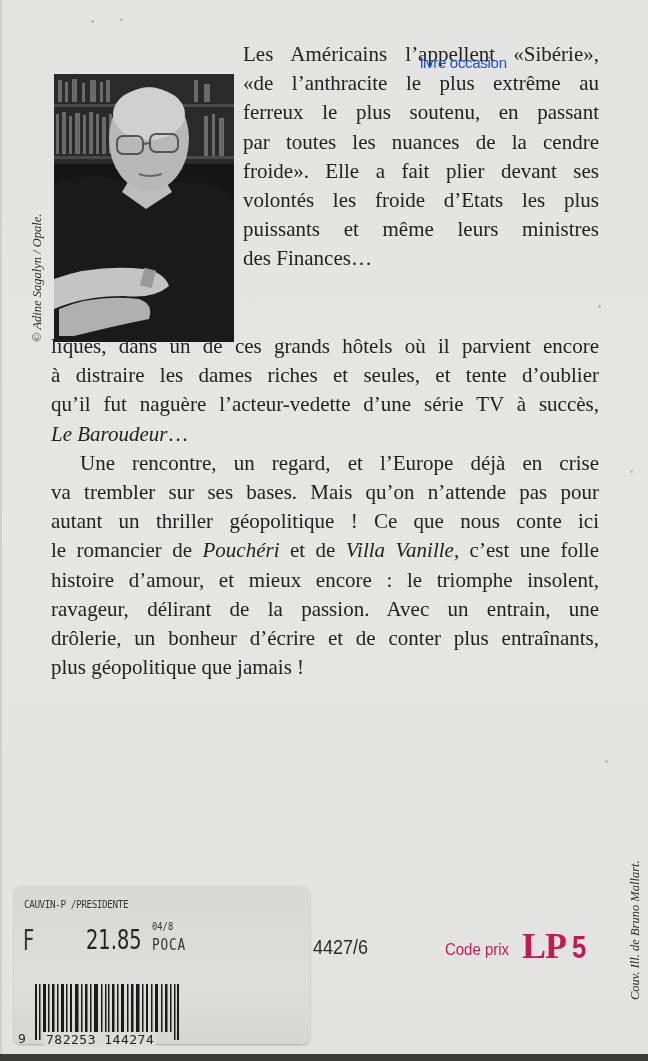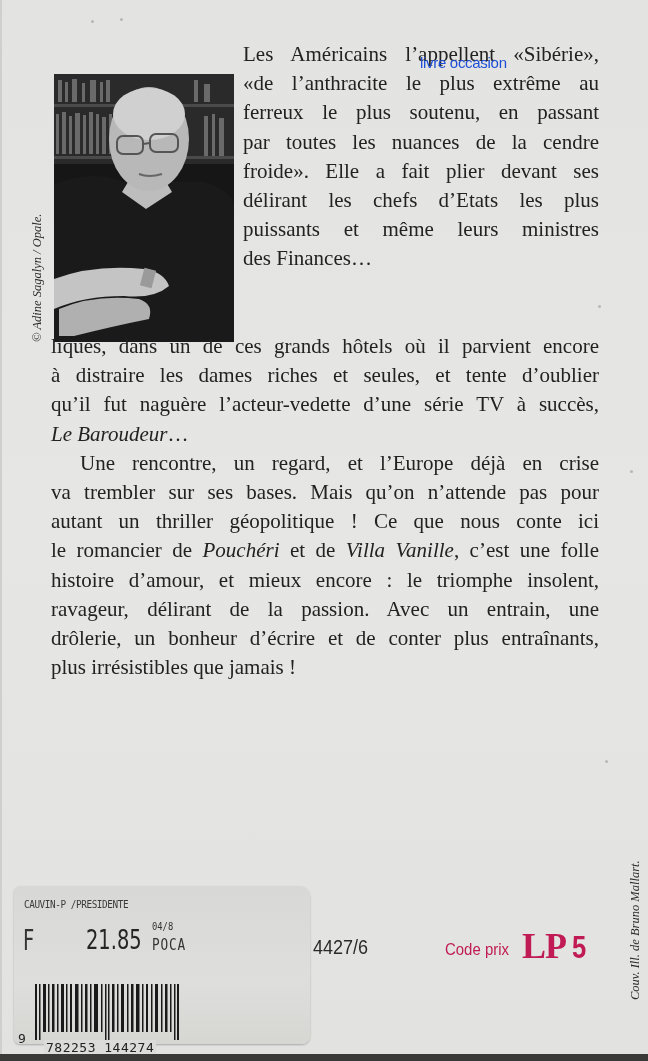--- a/index.html
+++ b/index.html
@@ -82,21 +82,21 @@
     position: absolute; left: 138px; top: 50px;
     font-family: "DejaVu Sans Mono", monospace; font-size: 15px; color: #333;
     letter-spacing: 1px; transform: scaleX(0.85); transform-origin: 0 0;
   }
   .barcode {
     position: absolute; left: 21px; top: 98px; width: 150px; height: 56px;
   }
   .barcode-digits {
     position: absolute; left: 6px; top: 140px;
     font-family: "DejaVu Sans Mono", monospace; font-size: 13px; color: #222;
-    letter-spacing: 0.5px; background: #dcddda; padding: 0 2px; margin-top: 8px;
+    letter-spacing: 0.5px; background: #dcddda; padding: 0 2px;
   }
   .barcode-lead {
     position: absolute; left: 4px; top: 145px;
     font-family: "DejaVu Sans Mono", monospace; font-size: 13px; color: #222;
   }
   
   .isbn-frag {
     position: absolute; left: 313px; top: 936px;
     font-family: "Liberation Sans", sans-serif; font-size: 20px; color: #2a2a2a;
     transform: scaleX(0.9); transform-origin: 0 0;
@@ -191,39 +191,39 @@
   </svg>
 </div>
 <div class="photo-credit">© Adine Sagalyn / Opale.</div>
 
 <div class="text blurb-top">
   <span class="line">Les Américains l’appellent «Sibérie»,</span>
   <span class="line">«de l’anthracite le plus extrême au</span>
   <span class="line">ferreux le plus soutenu, en passant</span>
   <span class="line">par toutes les nuances de la cendre</span>
   <span class="line">froide». Elle a fait plier devant ses</span>
-  <span class="line">délirant les chefs d’Etats les plus</span>
+  <span class="line">volontés les froide d’Etats les plus</span>
   <span class="line">puissants et même leurs ministres</span>
   <span class="line last">des Finances…</span>
 </div>
 <div class="watermark">livre occasion</div>
 
 <div class="text blurb-main">
   <span class="line">liques, dans un de ces grands hôtels où il parvient encore</span>
   <span class="line">à distraire les dames riches et seules, et tente d’oublier</span>
   <span class="line">qu’il fut naguère l’acteur-vedette d’une série TV à succès,</span>
   <span class="line last"><em>Le Baroudeur</em><span>…</span></span>
   <span class="line ind">Une rencontre, un regard, et l’Europe déjà en crise</span>
   <span class="line">va trembler sur ses bases. Mais qu’on n’attende pas pour</span>
   <span class="line">autant un thriller géopolitique ! Ce que nous conte ici</span>
   <span class="line"><span>le romancier de </span><em>Pouchéri</em><span> et de </span><em>Villa Vanille</em><span>, c’est une folle</span></span>
   <span class="line">histoire d’amour, et mieux encore : le triomphe insolent,</span>
   <span class="line">ravageur, délirant de la passion. Avec un entrain, une</span>
   <span class="line">drôlerie, un bonheur d’écrire et de conter plus entraînants,</span>
-  <span class="line last">plus irrésistibles que jamais !</span>
+  <span class="line last">plus géopolitique que jamais !</span>
 </div>
 
 <div class="isbn-frag">4427/6</div>
 <div class="code-prix-label">Code prix</div>
 <div class="code-prix-value"><span>LP</span> <span class="num">5</span></div>
 <div class="legal">légal Impr. 5916 C5   Edit. 6827   04/1998</div>
 <div class="cover-credit">Couv. Ill. de Bruno Mallart.</div>
 
 <div class="sticker">
   <div class="sticker-title">CAUVIN-P  /PRESIDENTE</div>

